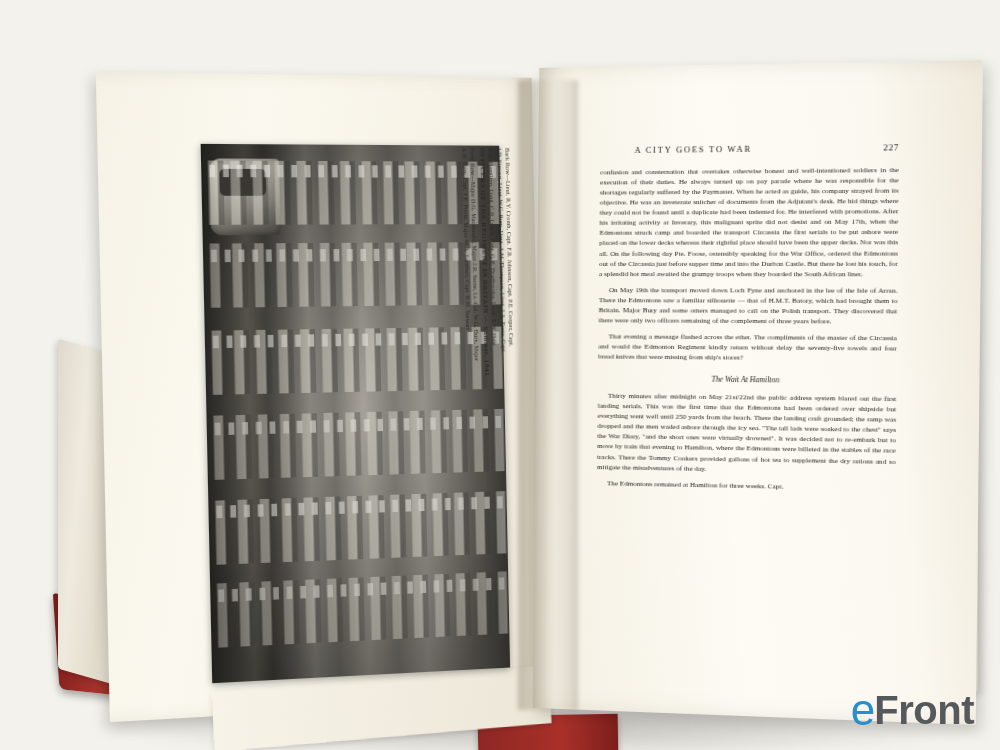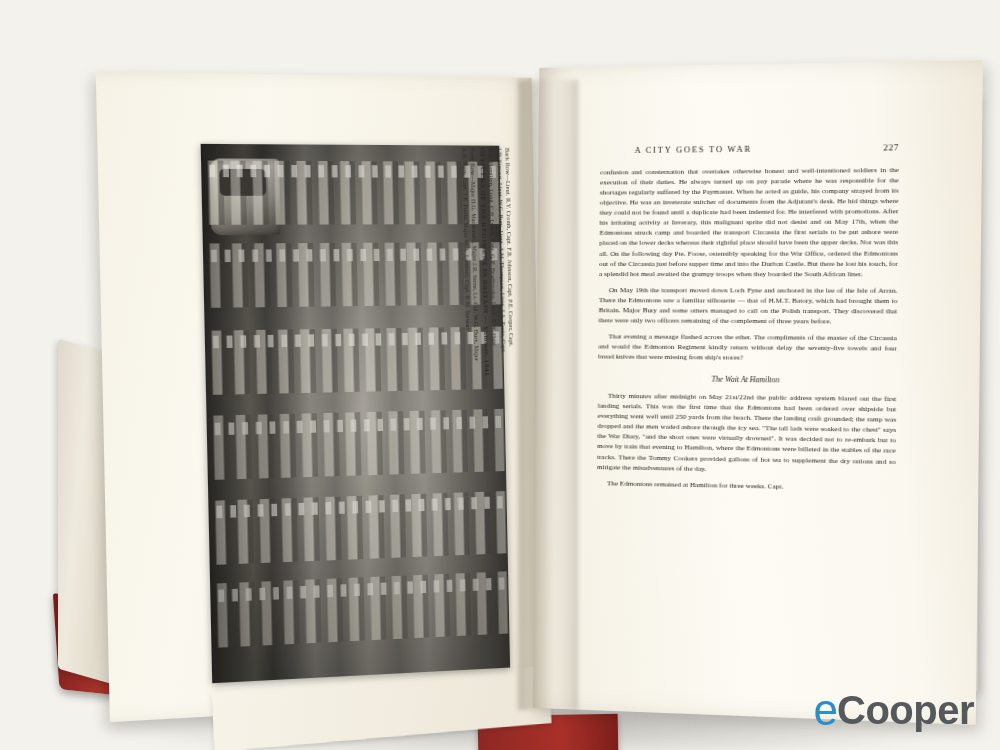--- a/index.html
+++ b/index.html
@@ -292,15 +292,15 @@
         <p class="body">Thirty minutes after midnight on May 21st/22nd the public address system blared out the first landing serials. This was the first time that the Edmontons had been ordered over shipside but everything went well until 250 yards from the beach. There the landing craft grounded; the ramp was dropped and the men waded ashore through the icy sea. "The tall lads were soaked to the chest" says the War Diary, "and the short ones were virtually drowned". It was decided not to re-embark but to move by train that evening to Hamilton, where the Edmontons were billeted in the stables of the race tracks. There the Tommy Cookers provided gallons of hot tea to supplement the dry rations and so mitigate the misadventures of the day.</p>
         <p class="body">The Edmontons remained at Hamilton for three weeks. Capt.</p>
       </div>
     </div>
 
     <div class="gutter"></div>
   </div>
 
   <div class="watermark">
     <span class="wm-e">e</span>
-    <span class="wm-medals">Cooper</span>
+    <span class="wm-medals">Front</span>
   </div>
 </div>
 
 </body></html>

